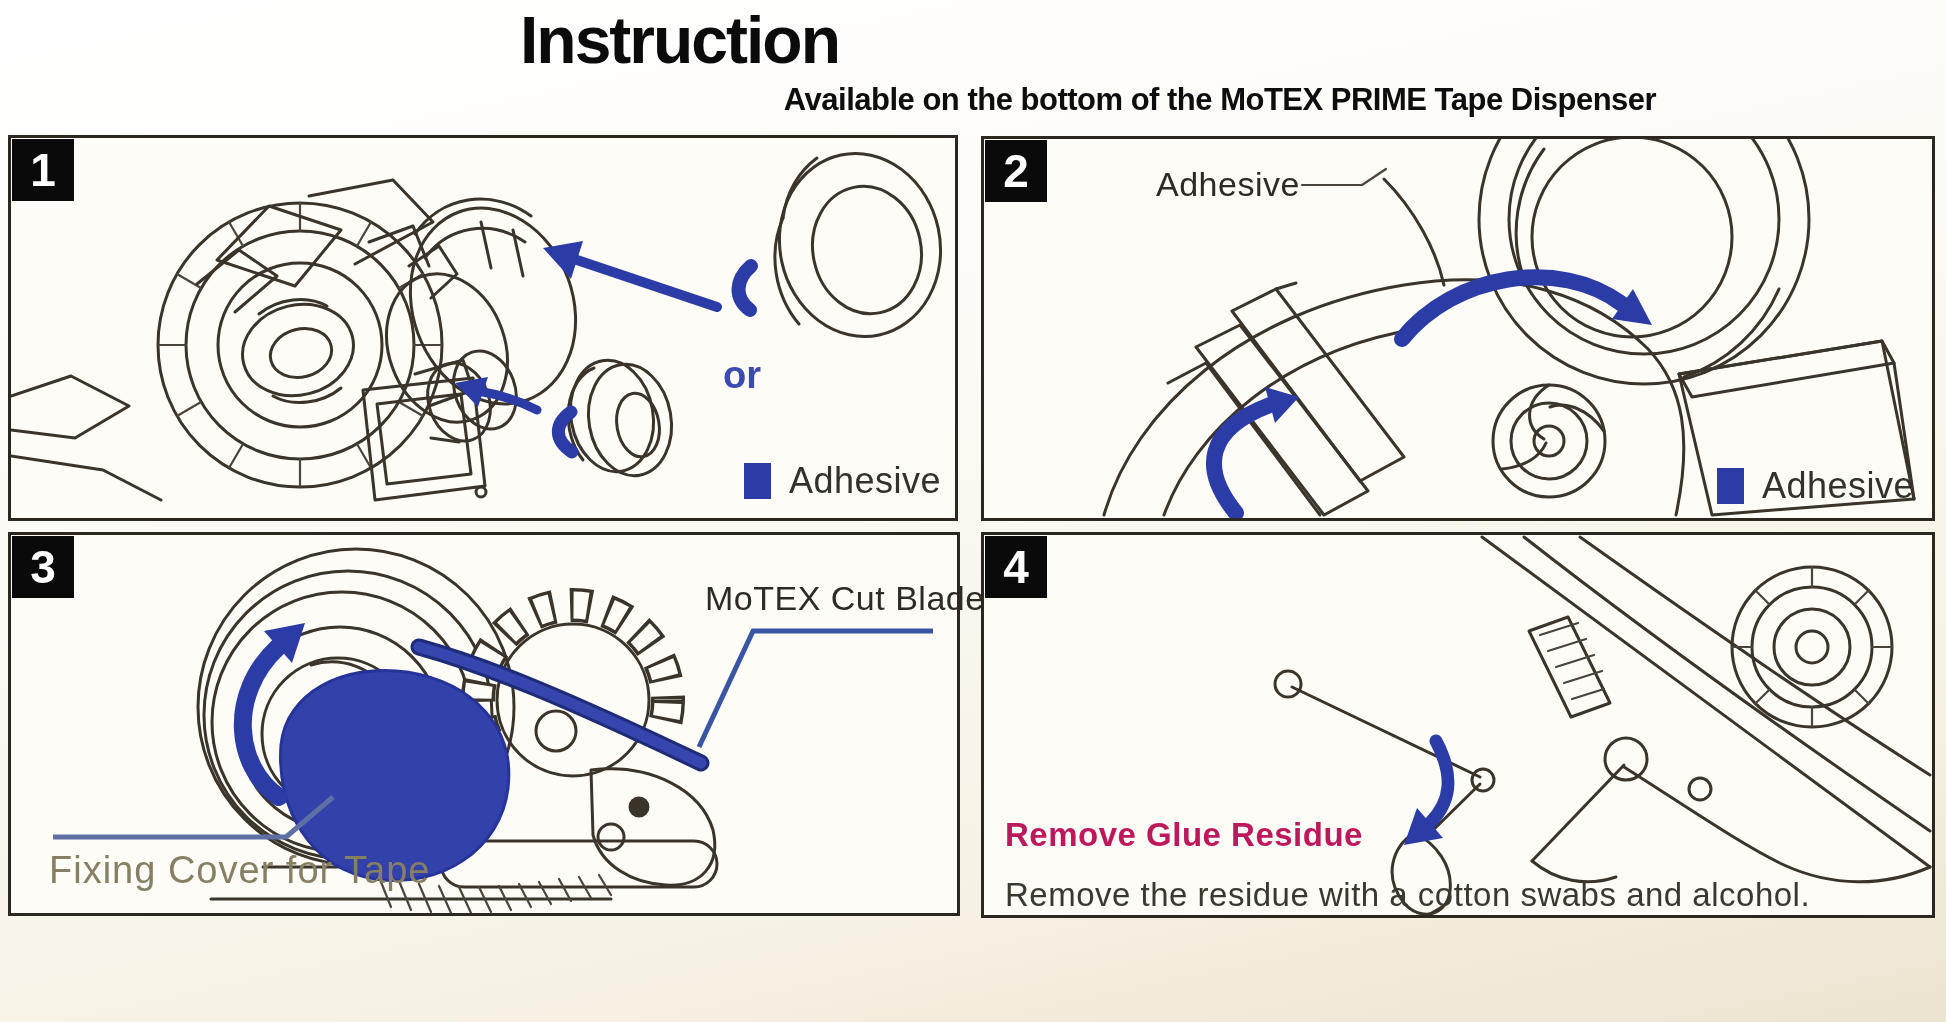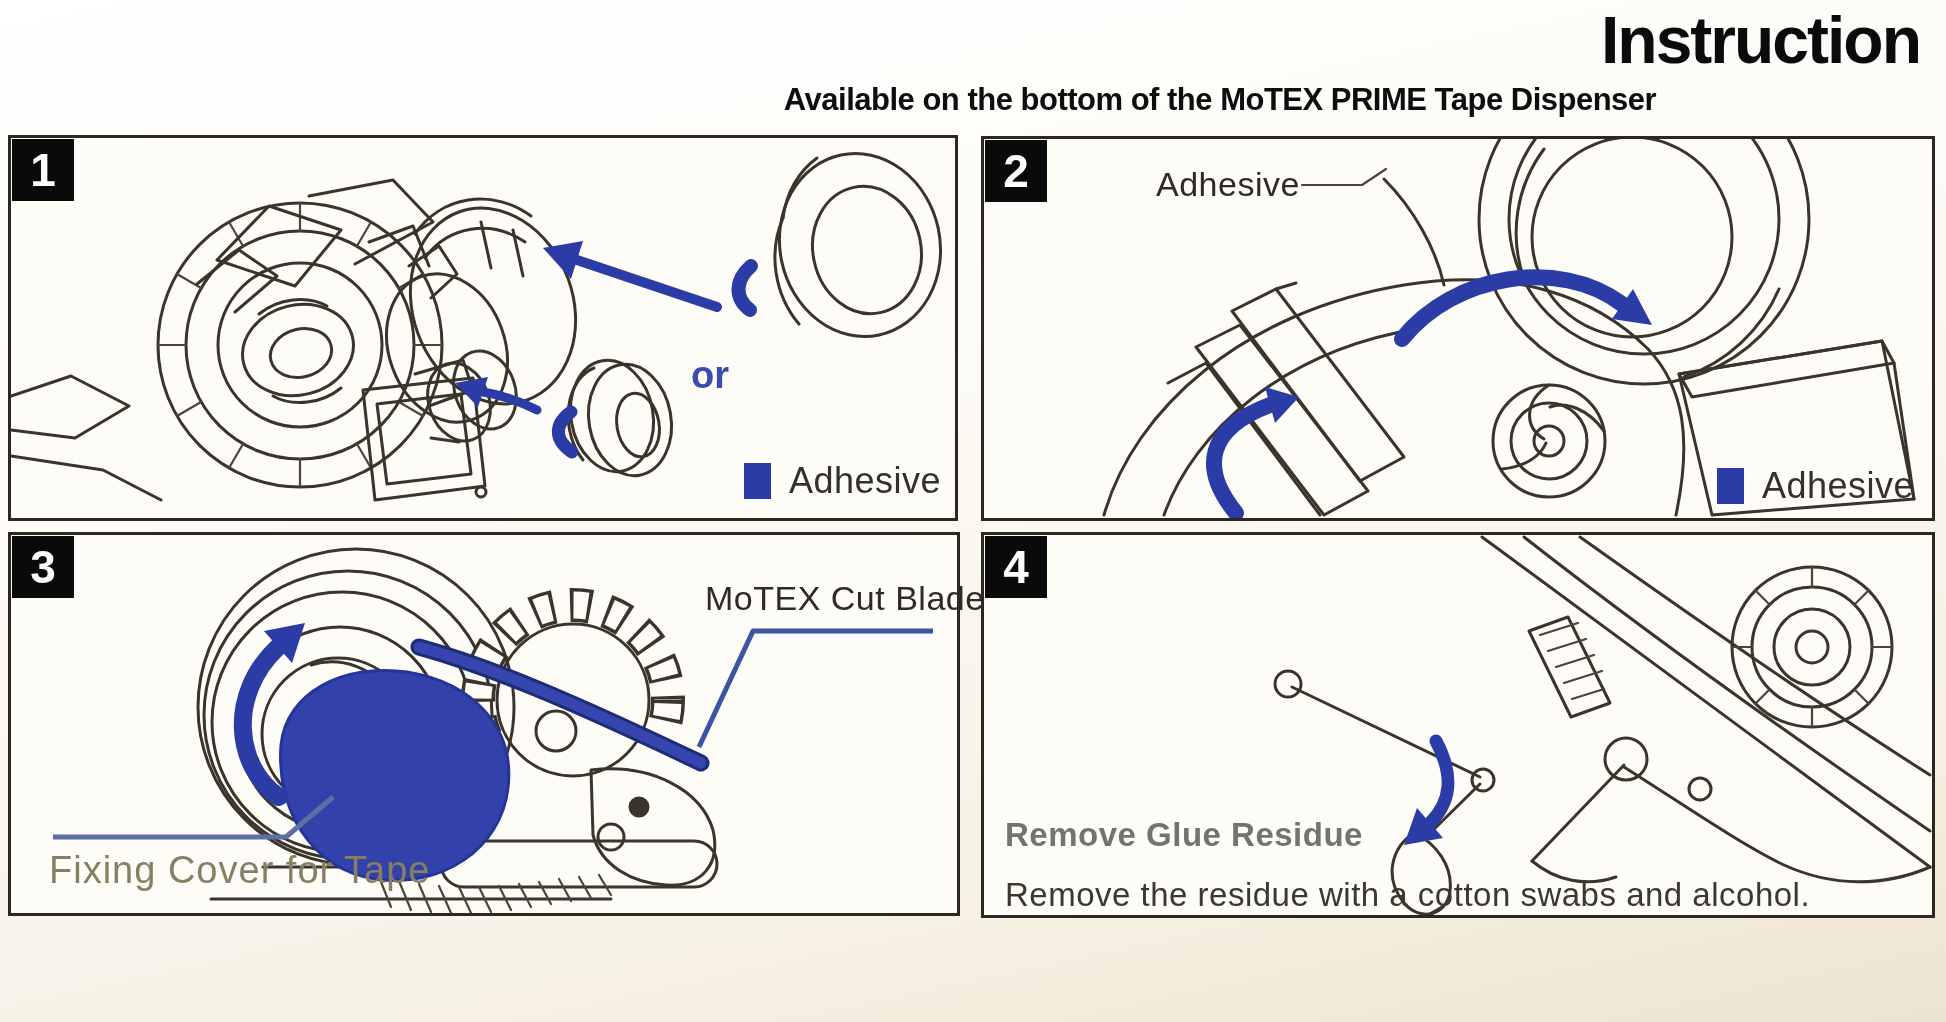--- a/index.html
+++ b/index.html
@@ -3,21 +3,21 @@
 <meta charset="utf-8">
 <style>
   html,body{margin:0;padding:0;}
   body{
     width:1946px;height:1022px;position:relative;overflow:hidden;
     background:linear-gradient(168deg,#ffffff 0%,#fdfbf6 38%,#f6f1e4 78%,#ece4d0 100%);
     font-family:"Liberation Sans","DejaVu Sans",sans-serif;
     -webkit-font-smoothing:antialiased;
   }
   .hdr-title{
-    position:absolute;top:2px;right:26px;width:1400px;text-align:right;
+    position:absolute;top:2px;right:26px;width:1400px;text-align:left;
     font-size:66px;font-weight:700;letter-spacing:-2px;color:#0b0b0b;
   }
   .hdr-sub{
     position:absolute;top:82px;right:26px;width:1400px;text-align:center;
     font-size:31px;font-weight:700;letter-spacing:-0.5px;color:#0e0e0e;
   }
   .panel{
     position:absolute;border:3px solid #2c281f;background:#fdfcf7;box-sizing:border-box;
   }
   #panel1{left:8px;top:135px;width:950px;height:386px;}
@@ -25,26 +25,26 @@
   #panel3{left:8px;top:532px;width:952px;height:384px;}
   #panel4{left:981px;top:532px;width:954px;height:386px;}
   .num{
     position:absolute;left:1px;top:1px;width:62px;height:62px;background:#0a0a0a;
     color:#ffffff;font-size:46px;font-weight:700;display:flex;align-items:center;justify-content:center;
     z-index:5;
   }
   .art{position:absolute;left:0;top:0;width:100%;height:100%;}
   .lbl{position:absolute;white-space:nowrap;z-index:4;}
   .callout{font-size:34px;color:#2f2b24;letter-spacing:0.5px;}
-  .or{font-size:38px;font-weight:700;color:#3b4bb0;}
+  .or{font-size:38px;font-weight:700;color:#3b4bb0;margin-left:32px;}
   .legend{display:flex;align-items:center;gap:18px;}
   .legend .swatch{width:27px;height:36px;background:#2c3ca6;}
   .legend .ltext{font-size:36px;color:#34302a;letter-spacing:0.5px;}
   .muted{font-size:38px;color:#867f63;letter-spacing:1px;}
-  .p4head{font-size:33px;font-weight:700;color:#737373;letter-spacing:0.5px;}
+  .p4head{font-size:33px;font-weight:700;color:#be185d;letter-spacing:0.5px;}
   .p4body{font-size:33px;color:#3b3830;letter-spacing:0.5px;}
   svg .ink{stroke:#3a342a;fill:none;stroke-width:3;stroke-linecap:round;stroke-linejoin:round;}
   svg .ink2{stroke:#4a443a;fill:none;stroke-width:2.2;stroke-linecap:round;stroke-linejoin:round;}
   svg .blue{stroke:#2c3ca6;fill:none;stroke-linecap:round;}
   svg .bluef{fill:#2c3ca6;stroke:none;}
 </style>
 </head>
 <body>
 
 <div class="hdr-title">Instruction</div>

